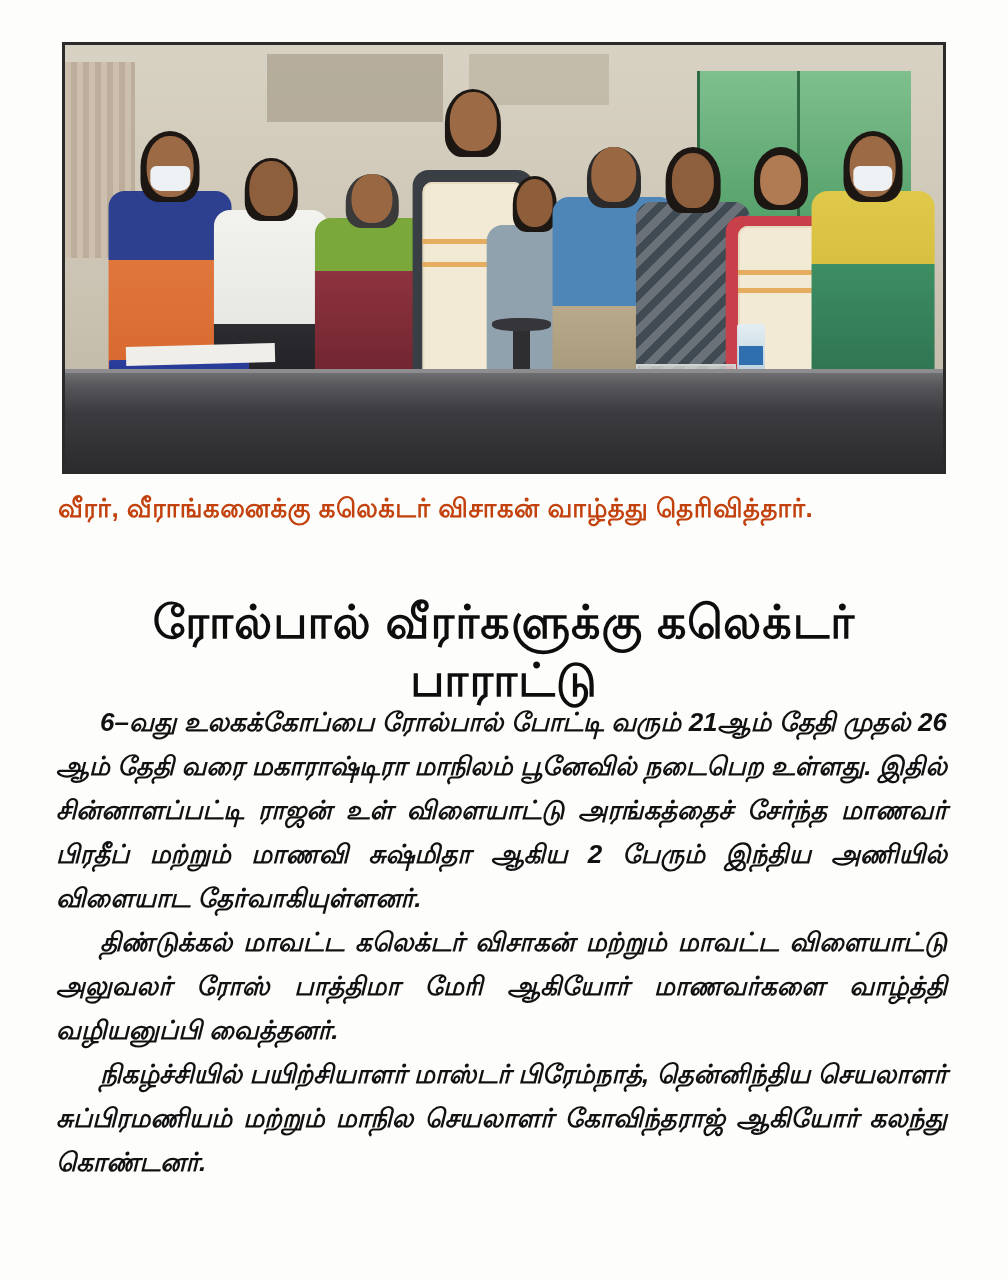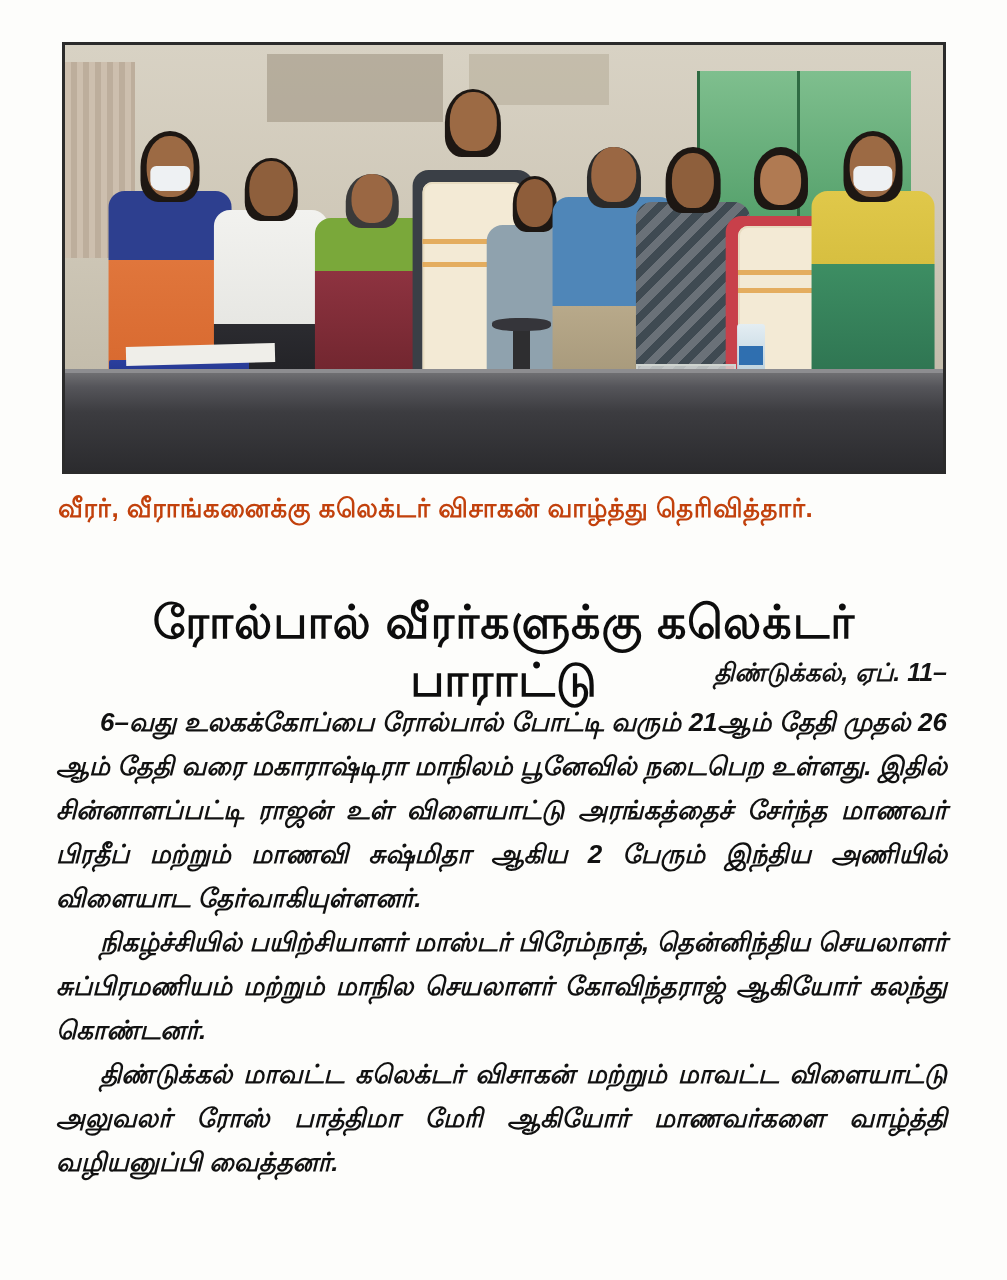--- a/index.html
+++ b/index.html
@@ -378,21 +378,20 @@
       </div>
 
       <div class="table"></div>
     </div>
   </div>
 
   <div class="caption">வீரர், வீராங்கனைக்கு கலெக்டர் விசாகன் வாழ்த்து தெரிவித்தார்.</div>
 
   <h1 class="headline">ரோல்பால் வீரர்களுக்கு கலெக்டர் பாராட்டு</h1>
 
-  <div class="dateline">திண்டுக்கல், ஏப். 11–</div>
 
   <div class="body-text">
     <p>6–வது உலகக்கோப்பை ரோல்பால் போட்டி வரும் 21ஆம் தேதி முதல் 26 ஆம் தேதி வரை மகாராஷ்டிரா மாநிலம் பூனேவில் நடைபெற உள்ளது. இதில் சின்னாளப்பட்டி ராஜன் உள் விளையாட்டு அரங்கத்தைச் சேர்ந்த மாணவர் பிரதீப் மற்றும் மாணவி சுஷ்மிதா ஆகிய 2 பேரும் இந்திய அணியில் விளையாட தேர்வாகியுள்ளனர்.</p>
+    <p>திண்டுக்கல் மாவட்ட கலெக்டர் விசாகன் மற்றும் மாவட்ட விளையாட்டு அலுவலர் ரோஸ் பாத்திமா மேரி ஆகியோர் மாணவர்களை வாழ்த்தி வழியனுப்பி வைத்தனர்.</p>
     <p>நிகழ்ச்சியில் பயிற்சியாளர் மாஸ்டர் பிரேம்நாத், தென்னிந்திய செயலாளர் சுப்பிரமணியம் மற்றும் மாநில செயலாளர் கோவிந்தராஜ் ஆகியோர் கலந்து கொண்டனர்.</p>
-    <p>திண்டுக்கல் மாவட்ட கலெக்டர் விசாகன் மற்றும் மாவட்ட விளையாட்டு அலுவலர் ரோஸ் பாத்திமா மேரி ஆகியோர் மாணவர்களை வாழ்த்தி வழியனுப்பி வைத்தனர்.</p>
   </div>
 
 </div>
 
 </body></html>

